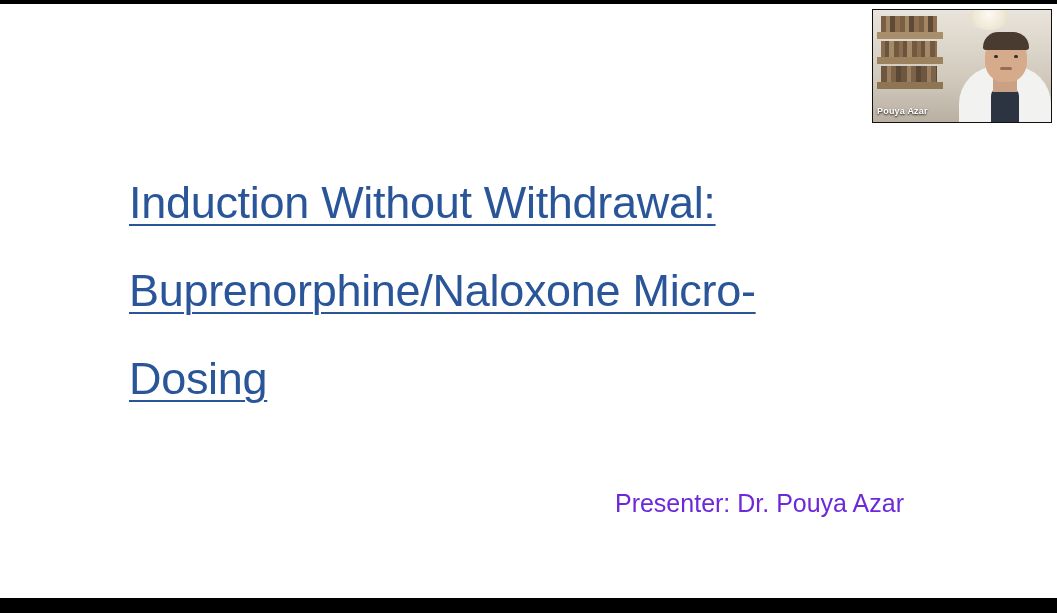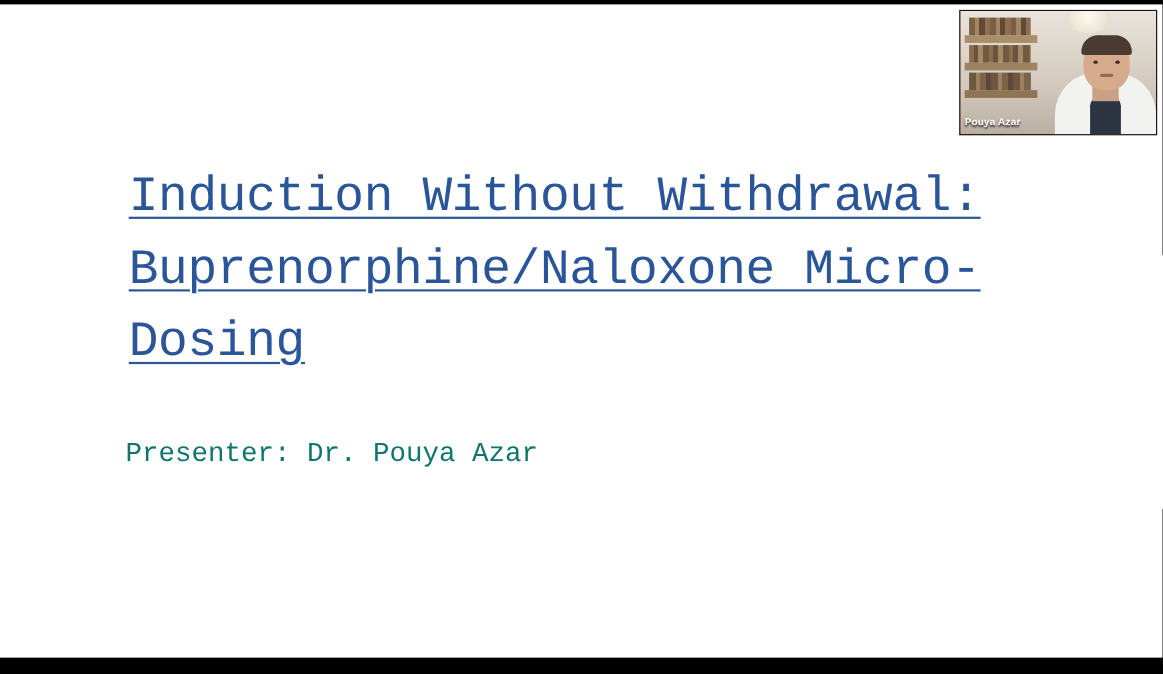--- a/index.html
+++ b/index.html
@@ -48,41 +48,42 @@
 
   
   #slide-text {
     position: absolute;
     left: 114px;
     top: 140px;
     width: 790px;
   }
 
   #slide-title {
-    font-family: Liberation Mono, monospace;
+    font-family: Liberation Sans, sans-serif;
     font-size: 45px;
-    line-height: 66px;
+    line-height: 88px;
     color: #2a5699;
     letter-spacing: -0.3px;
     font-weight: 400;
     text-decoration: underline;
     text-underline-offset: 6px;
     text-decoration-thickness: 2px;
-    margin: 3px;
+    margin: 15px;
     white-space: pre-line;
   }
 
   #slide-subtitle {
     margin: 0;
     padding-top: 48px;
-    font-family: Liberation Mono, monospace;
+    font-family: Liberation Sans, sans-serif;
     font-size: 25px;
     line-height: 34px;
-    color: #0f766e;
+    color: #6d28d9;
     font-weight: 400;
+    text-align: right;
   }
 
   
   #video-tile {
     position: absolute;
     right: 6px;
     top: 6px;
     width: 178px;
     height: 112px;
     background: #7f1d1d;

